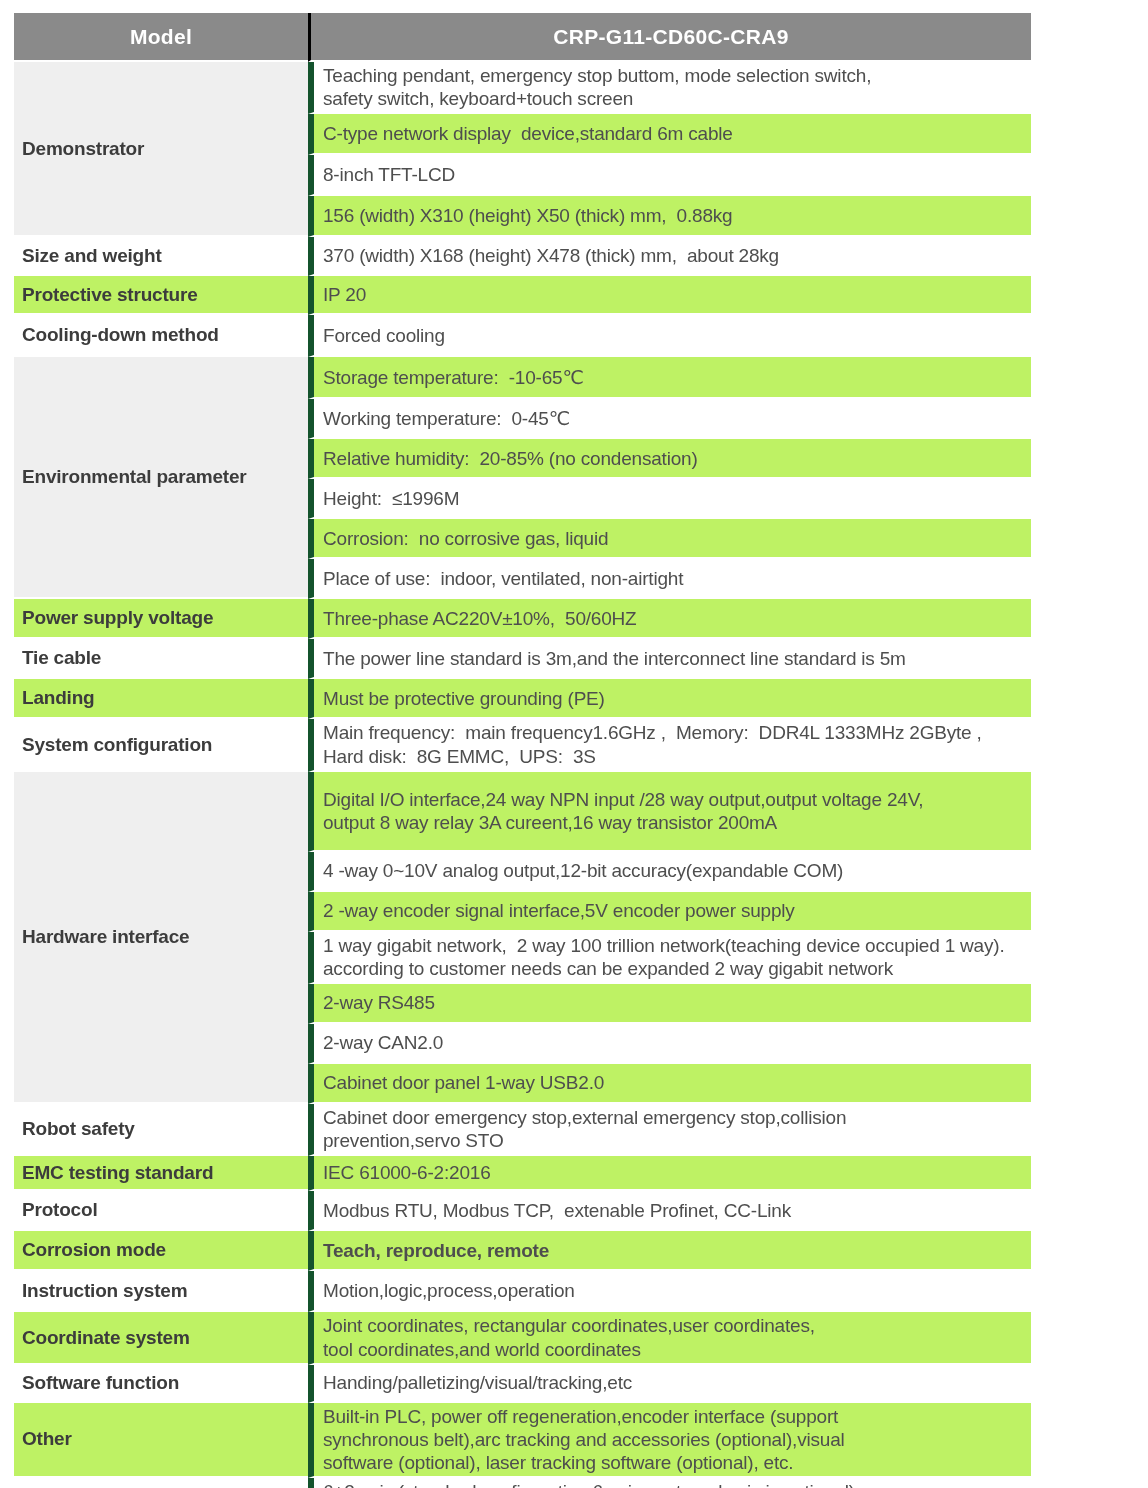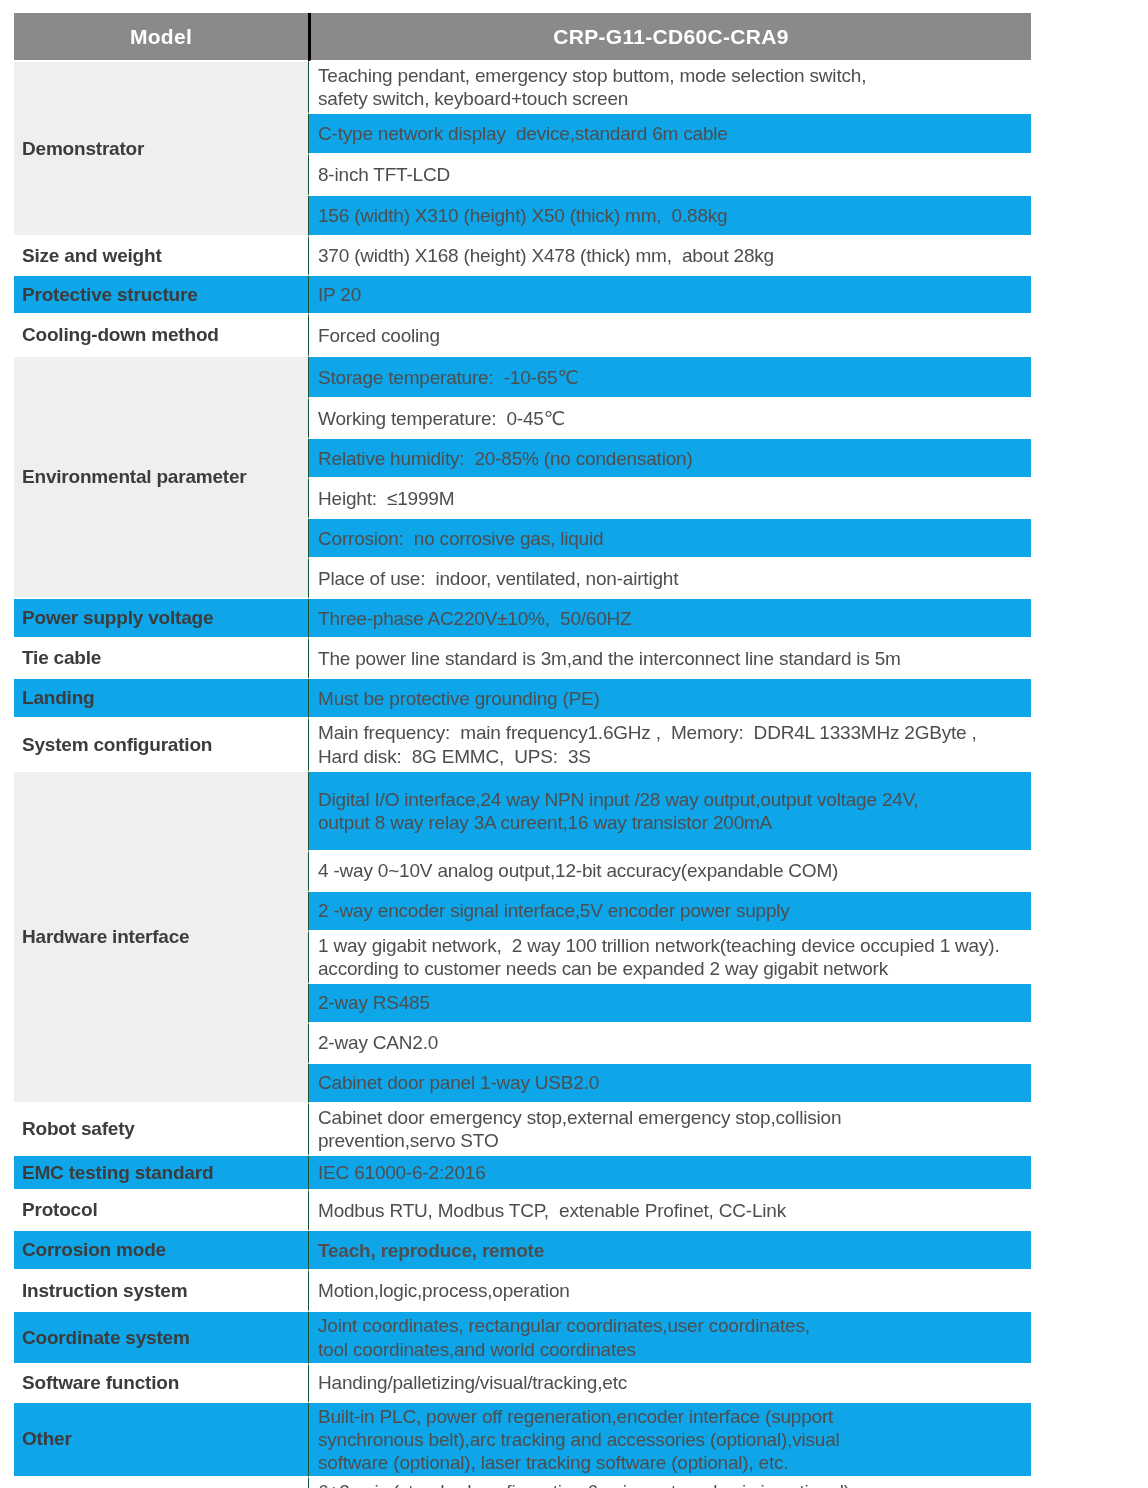--- a/index.html
+++ b/index.html
@@ -11,25 +11,25 @@
   col.c2{width:723px;}
   th,td{box-sizing:border-box;border-bottom:2px solid #fff;vertical-align:middle;
         overflow:hidden;}
   th.hm{background:#8a8a8a;color:#ffffff;font-size:21px;font-weight:bold;
         text-align:center;height:49px;letter-spacing:0.3px;}
   th.hv{background:#8a8a8a;color:#ffffff;font-size:21px;font-weight:bold;
         text-align:center;height:49px;border-left:3px solid #000000;letter-spacing:0.3px;}
   td.lab{font-weight:bold;text-align:left;font-size:19px;color:#3c3c3c;
          letter-spacing:-0.2px;padding:0 8px;}
   td.span-lab{background:#efefef;}
-  td.val{border-left:1px solid #14532d;text-align:left;padding:2px 8px 2px 9px;
+  td.val{border-left:6px solid #14532d;text-align:left;padding:2px 8px 2px 9px;
          font-size:19px;color:#4e4e4e;white-space:pre-wrap;line-height:1.22;
          letter-spacing:-0.2px;}
   .w{background:#ffffff;}
-  .g{background:#0ea5e9;}
+  .g{background:#bef264;}
   .sm{font-size:17px;line-height:1.18;}
   .gap2{line-height:2.25;}
   .boldval{font-weight:bold;color:#3c3c3c;}
   .h35{height:35px}.h38{height:38px}.h39{height:39px}.h40{height:40px}
   .h41{height:41px}.h42{height:42px}.h44{height:44px}
   .h48{height:48px}.h50{height:50px}.h69{height:69px}.h80{height:80px}
 </style>
 </head>
 <body>
 
@@ -78,21 +78,21 @@
       <td class="lab span-lab" rowspan="6">Environmental parameter</td>
       <td class="val g h42">Storage temperature:  -10-65℃</td>
     </tr>
     <tr>
       <td class="val w h40">Working temperature:  0-45℃</td>
     </tr>
     <tr>
       <td class="val g h40">Relative humidity:  20-85% (no condensation)</td>
     </tr>
     <tr>
-      <td class="val w h40">Height:  ≤1999M</td>
+      <td class="val w h40">Height:  ≤1996M</td>
     </tr>
     <tr>
       <td class="val g h40">Corrosion:  no corrosive gas, liquid</td>
     </tr>
     <tr>
       <td class="val w h40">Place of use:  indoor, ventilated, non-airtight</td>
     </tr>
 
     <tr>
       <td class="lab g h40">Power supply voltage</td>

